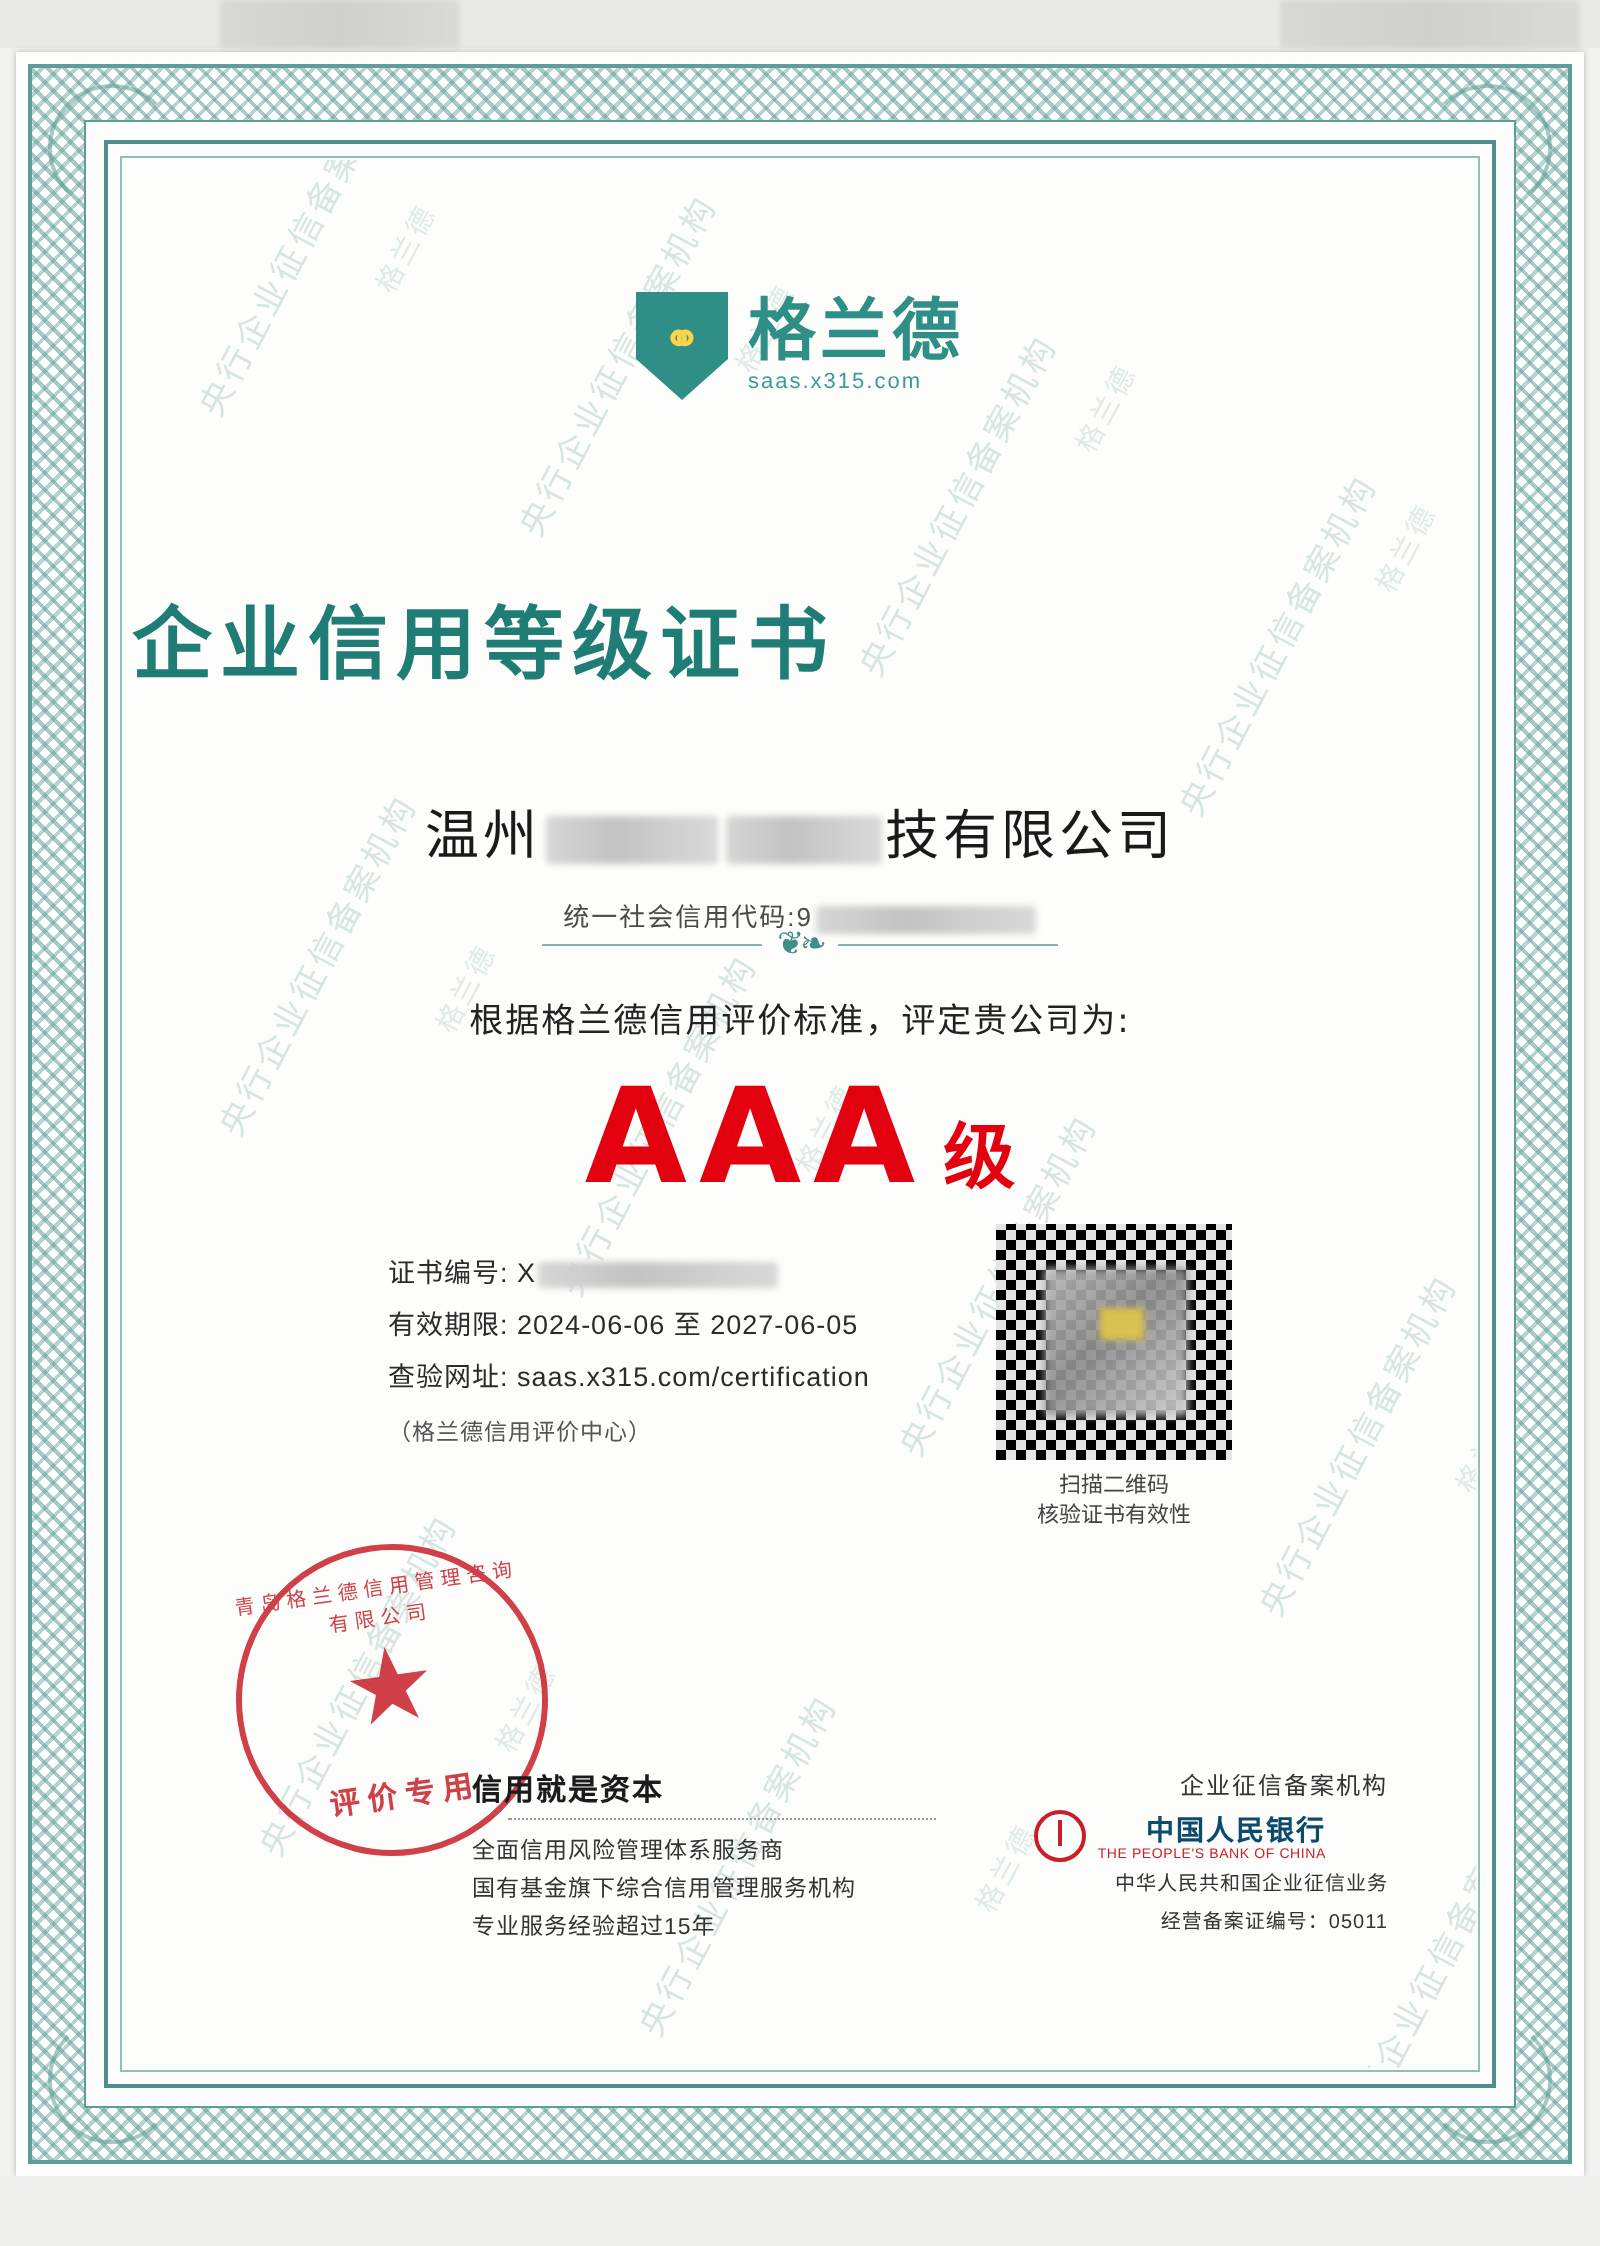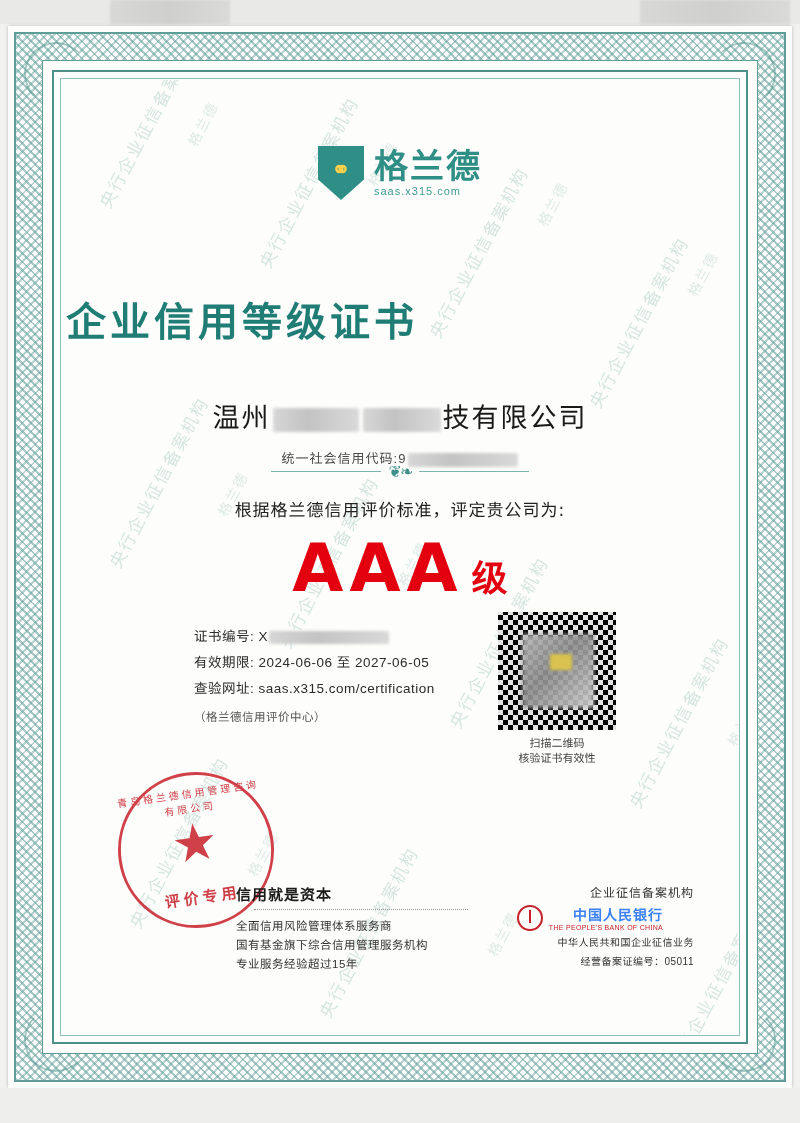--- a/index.html
+++ b/index.html
@@ -413,21 +413,21 @@
   .pbc-mark:before {
     content: "";
     position: absolute;
     left: 50%; top: 3px;
     width: 2px; height: 13px;
     background: #c8202b;
     transform: translateX(-50%);
   }
   .pbc-text .cn {
     font-size: 14px;
-    color: #3b82f6;
+    color: #0c4a6e;
     font-weight: bold;
     letter-spacing: 1px;
     font-family: "DejaVu Sans", sans-serif;
   }
   .pbc-text .en {
     font-size: 7px;
     color: #c8202b;
     letter-spacing: .3px;
   }
   .footer-right .fr-line {

